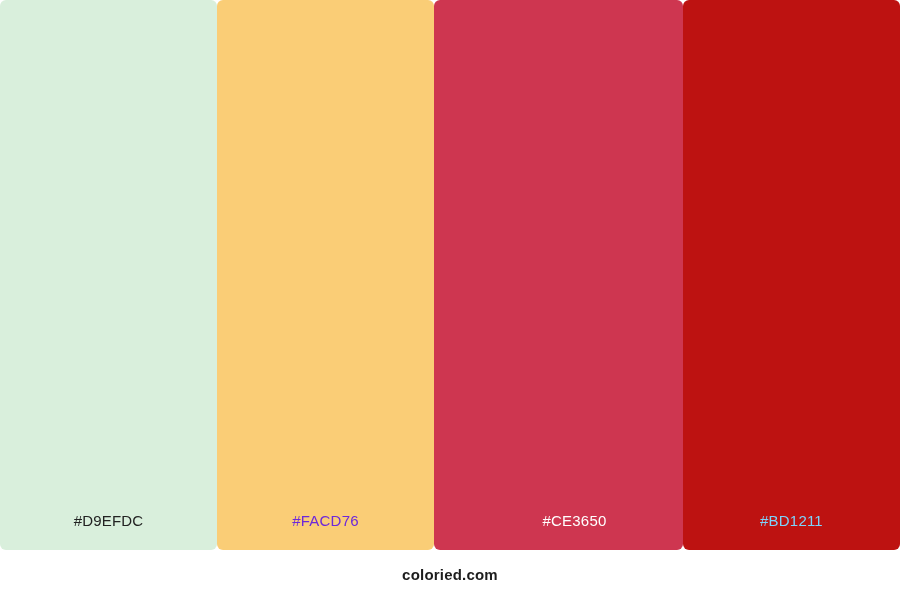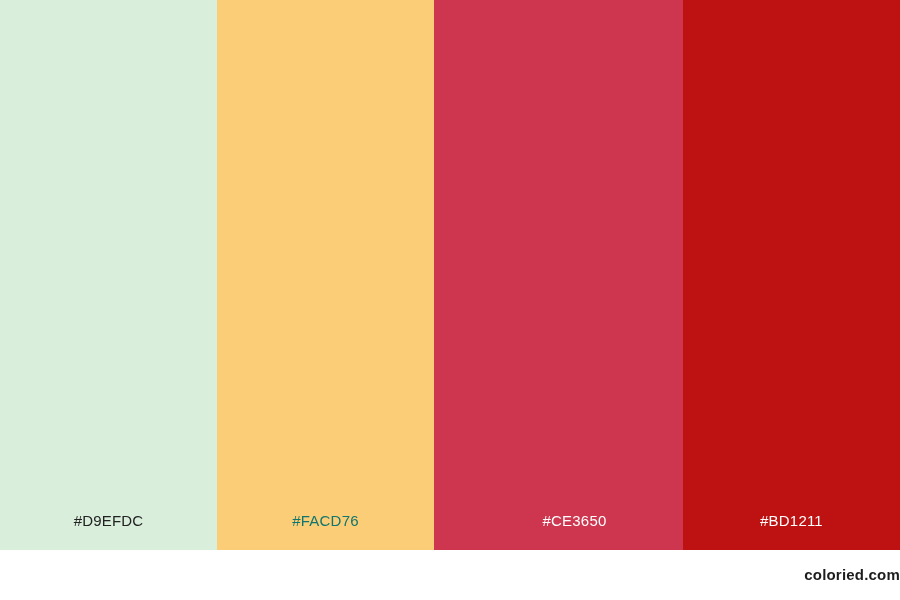--- a/index.html
+++ b/index.html
@@ -26,39 +26,40 @@
     width: 900px;
     height: 550px;
   }
   .swatch {
     flex: 1 1 0;
     height: 550px;
     position: relative;
     display: flex;
     align-items: flex-end;
     justify-content: center;
+    border-radius: 6px;
   }
   .swatch-label {
     display: block;
     width: 100%;
     text-align: center;
     font-family: "Liberation Sans", sans-serif;
     font-size: 15px;
     line-height: 18px;
     letter-spacing: 0.2px;
     margin-bottom: 20px;
     white-space: nowrap;
   }
   .footer-bar {
     width: 900px;
     height: 50px;
     background: #ffffff;
     display: flex;
     align-items: center;
-    justify-content: flex-end;
+    justify-content: center;
   }
   .footer-brand {
     font-family: "Liberation Sans", sans-serif;
     font-size: 15px;
     line-height: 18px;
     font-weight: bold;
     color: #1d1d1d;
     letter-spacing: 0.2px;
   }
 </style>
@@ -67,30 +68,30 @@
 
 <div class="palette-page">
 
   <div class="swatch-strip">
 
     <div class="swatch" style="background-color: rgb(217, 239, 220);">
       <span class="swatch-label" style="color: rgb(34, 34, 34);">#D9EFDC</span>
     </div>
 
     <div class="swatch" style="background-color: rgb(250, 205, 118);">
-      <span class="swatch-label" style="color: #0f766e;">#FACD76</span>
+      <span class="swatch-label" style="color: #6d28d9;">#FACD76</span>
     </div>
 
 
     <div class="swatch" style="background-color: rgb(206, 54, 80); padding-left: 32px;">
       <span class="swatch-label" style="color: rgb(255, 255, 255);">#CE3650</span>
     </div>
 
     <div class="swatch" style="background-color: rgb(189, 18, 17);">
-      <span class="swatch-label" style="color: #ffffff; margin-top: 17px;">#BD1211</span>
+      <span class="swatch-label" style="color: #7dd3fc; margin-top: 17px;">#BD1211</span>
     </div>
 
   </div>
 
   <div class="footer-bar">
     <span class="footer-brand">coloried.com</span>
   </div>
 
 </div>
 

